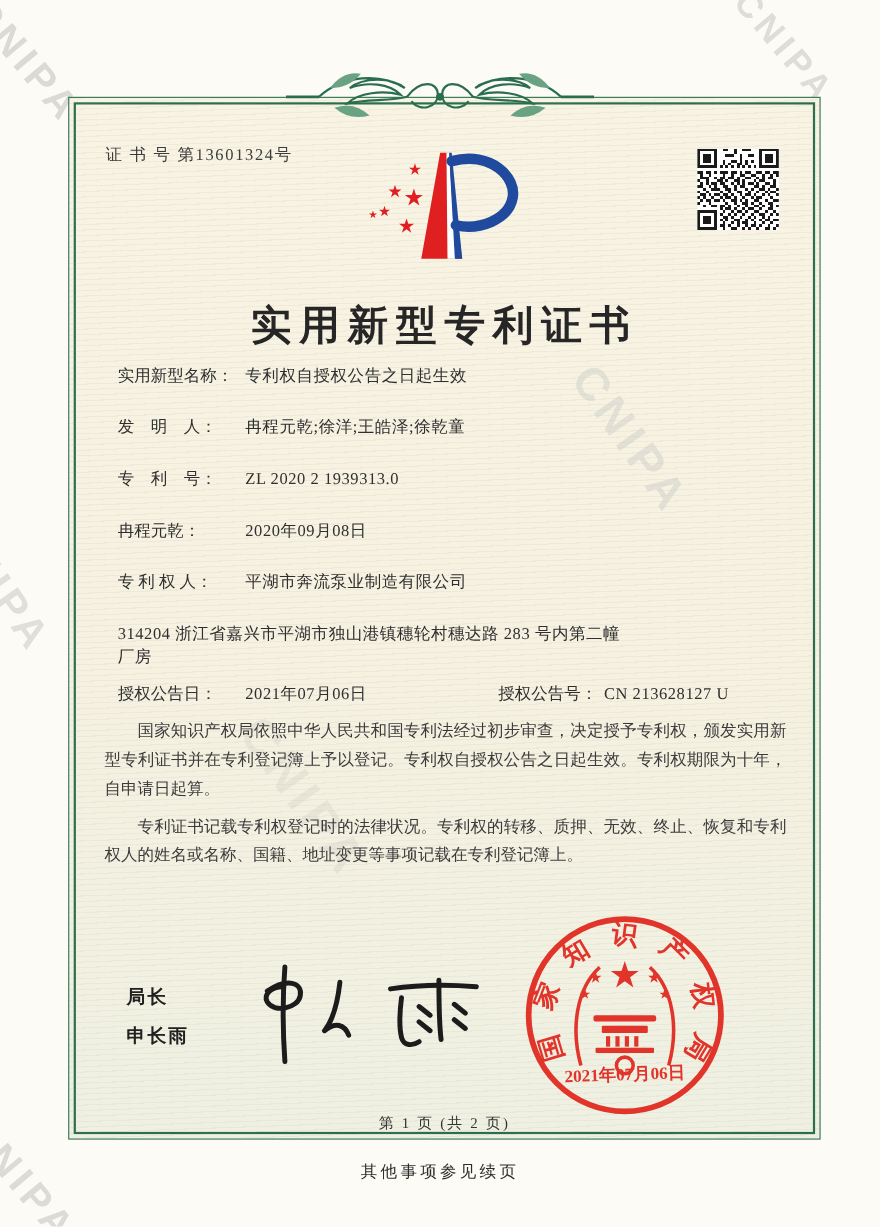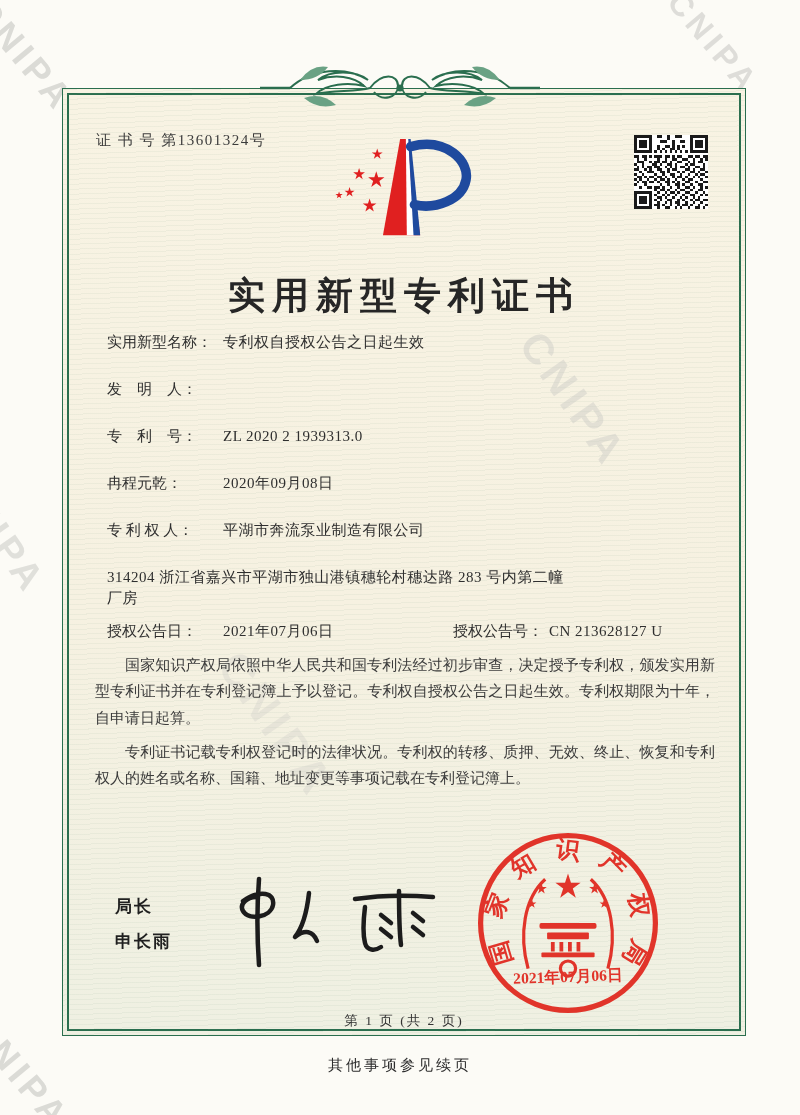--- a/index.html
+++ b/index.html
@@ -105,20 +105,21 @@
 
   <div class="cz title">实用新型专利证书</div>
 
   <div class="cz fields">
     <div class="field">
       <span class="flabel">实用新型名称：</span>
       <span class="fvalue">专利权自授权公告之日起生效</span>
     </div>
     <div class="field">
       <span class="flabel">发　明　人：</span>
+      <span class="fvalue">冉程元乾;徐洋;王皓泽;徐乾童</span>
     </div>
     <div class="field">
       <span class="flabel">专　利　号：</span>
       <span class="fvalue">ZL 2020 2 1939313.0</span>
     </div>
     <div class="field">
       <span class="flabel">冉程元乾：</span>
       <span class="fvalue">2020年09月08日</span>
     </div>
     <div class="field">

